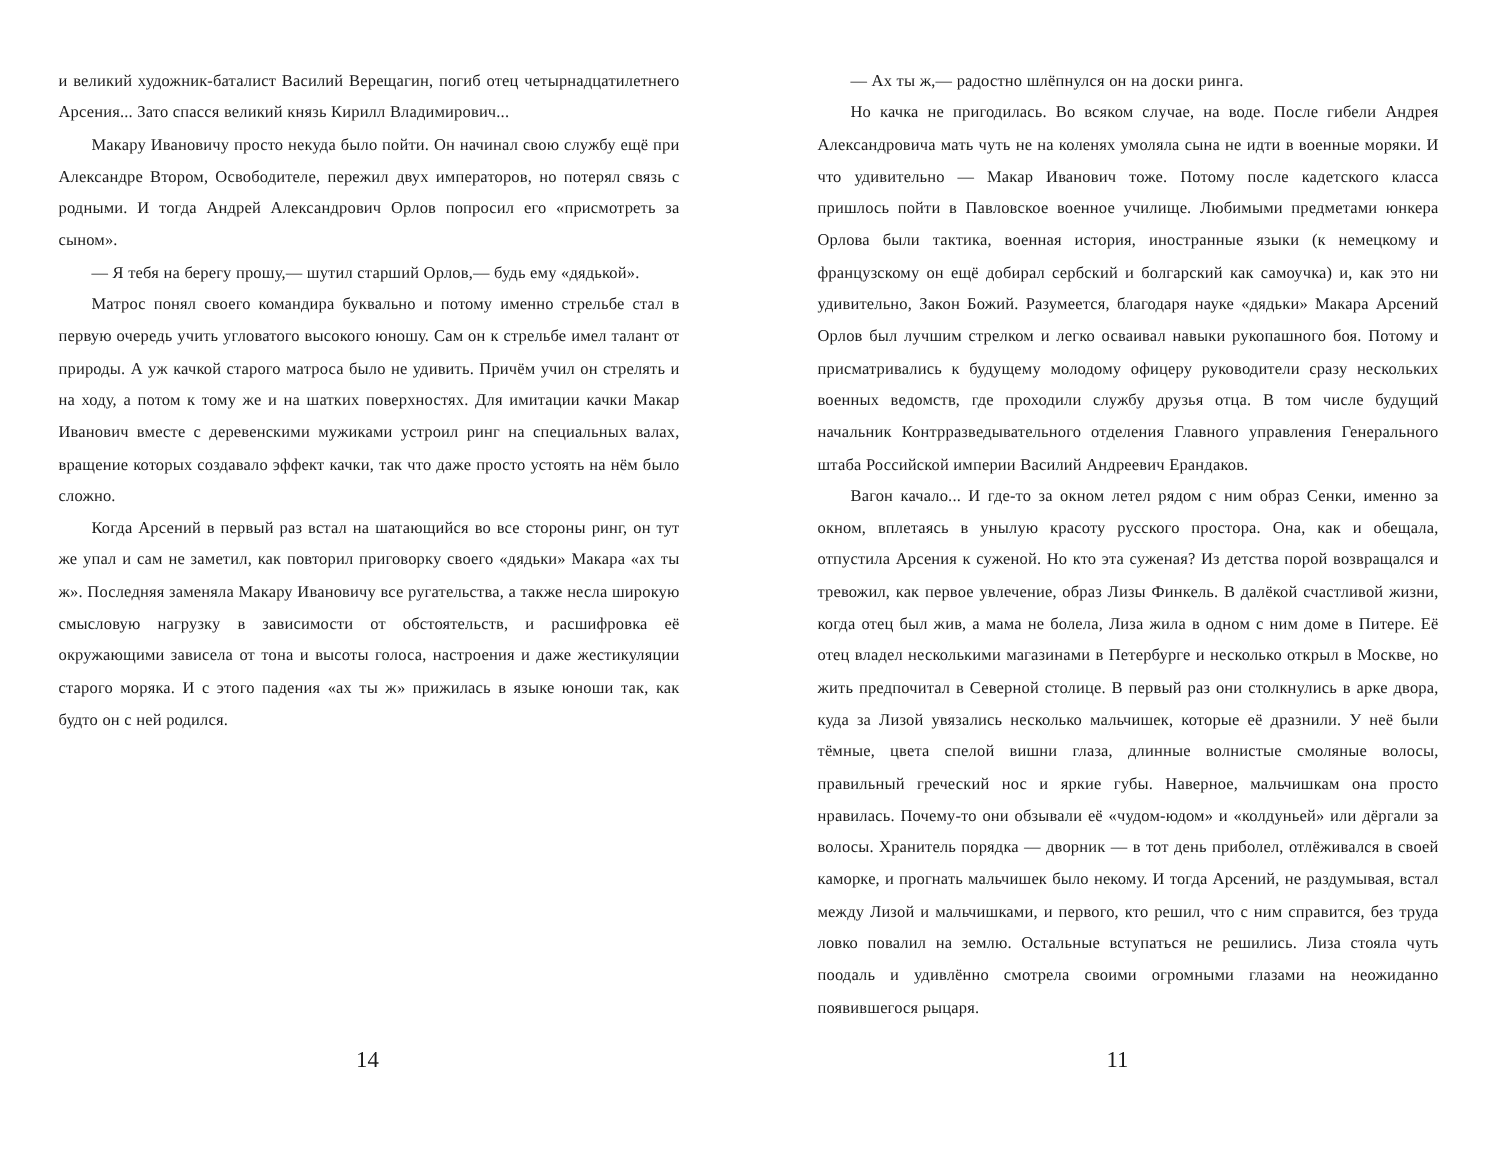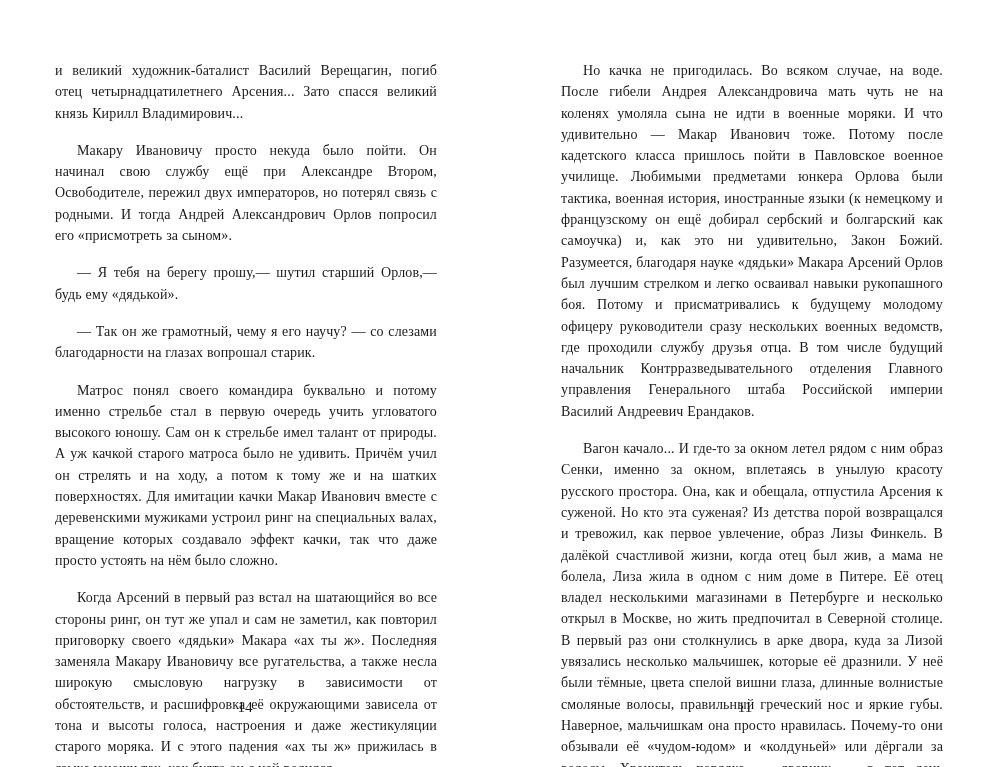--- a/index.html
+++ b/index.html
@@ -35,24 +35,24 @@
   .page-right { left: 500px; width: 500px; }
 
   .text-block {
     position: absolute;
     top: 44px;
   }
   .page-left  .text-block { left: 39px; width: 414px; }
   .page-right .text-block { left: 45px; width: 414px; }
 
   .para {
-    margin: 16px;
+    margin: 0;
     text-align: justify;
     text-justify: inter-word;
-    font-size: 14px;
+    font-size: 11px;
     line-height: 21.3px;
     letter-spacing: 0.01em;
     word-spacing: 0.01em;
     text-indent: 22px;
     hyphens: manual;
     -webkit-hyphens: manual;
   }
 
   .para.no-indent { text-indent: 0; }
 
@@ -73,30 +73,30 @@
 </head>
 <body>
 
 <div class="spread">
 
   <div class="page page-left">
     <div class="text-block">
       <p class="para no-indent">и великий художник-баталист Василий Верещагин, погиб отец четырнадцатилетнего Арсения... Зато спасся великий князь Кирилл Владимирович...</p>
       <p class="para">Макару Ивановичу просто некуда было пойти. Он начинал свою службу ещё при Александре Втором, Освободителе, пережил двух императоров, но потерял связь с родными. И тогда Андрей Александрович Орлов попросил его «присмотреть за сыном».</p>
       <p class="para dialogue">— Я тебя на берегу прошу,— шутил старший Орлов,— будь ему «дядькой».</p>
-      <p class="para dialogue">— Так он же грамотный, чему я его научу? — со слезами благодарности на глазах вопрошал старик.</p>
       <p class="para">Матрос понял своего командира буквально и потому именно стрельбе стал в первую очередь учить угловатого высокого юношу. Сам он к стрельбе имел талант от природы. А уж качкой старого матроса было не удивить. Причём учил он стрелять и на ходу, а потом к тому же и на шатких поверхностях. Для имитации качки Макар Иванович вместе с деревенскими мужиками устроил ринг на специальных валах, вращение которых создавало эффект качки, так что даже просто устоять на нём было сложно.</p>
       <p class="para">Когда Арсений в первый раз встал на шатающийся во все стороны ринг, он тут же упал и сам не заметил, как повторил приговорку своего «дядьки» Макара «ах ты ж». Последняя заменяла Макару Ивановичу все ругательства, а также несла широкую смысловую нагрузку в зависимости от обстоятельств, и расшифровка её окружающими зависела от тона и высоты голоса, настроения и даже жестикуляции старого моряка. И с этого падения «ах ты ж» прижилась в языке юноши так, как будто он с ней родился.</p>
 
     </div>
     <div class="folio">14</div>
   </div>
 
   <div class="page page-right">
     <div class="text-block">
+      <p class="para dialogue">— Ах ты ж,— радостно шлёпнулся он на доски ринга.</p>
       <p class="para">Но качка не пригодилась. Во всяком случае, на воде. После гибели Андрея Александровича мать чуть не на коленях умоляла сына не идти в военные моряки. И что удивительно — Макар Иванович тоже. Потому после кадетского класса пришлось пойти в Павловское военное училище. Любимыми предметами юнкера Орлова были тактика, военная история, иностранные языки (к немецкому и французскому он ещё добирал сербский и болгарский как самоучка) и, как это ни удивительно, Закон Божий. Разумеется, благодаря науке «дядьки» Макара Арсений Орлов был лучшим стрелком и легко осваивал навыки рукопашного боя. Потому и присматривались к будущему молодому офицеру руководители сразу нескольких военных ведомств, где проходили службу друзья отца. В том числе будущий начальник Контрразведывательного отделения Главного управления Генерального штаба Российской империи Василий Андреевич Ерандаков.</p>
       <p class="para">Вагон качало... И где-то за окном летел рядом с ним образ Сенки, именно за окном, вплетаясь в унылую красоту русского простора. Она, как и обещала, отпустила Арсения к суженой. Но кто эта суженая? Из детства порой возвращался и тревожил, как первое увлечение, образ Лизы Финкель. В далёкой счастливой жизни, когда отец был жив, а мама не болела, Лиза жила в одном с ним доме в Питере. Её отец владел несколькими магазинами в Петербурге и несколько открыл в Москве, но жить предпочитал в Северной столице. В первый раз они столкнулись в арке двора, куда за Лизой увязались несколько мальчишек, которые её дразнили. У неё были тёмные, цвета спелой вишни глаза, длинные волнистые смоляные волосы, правильный греческий нос и яркие губы. Наверное, мальчишкам она просто нравилась. Почему-то они обзывали её «чудом-юдом» и «колдуньей» или дёргали за волосы. Хранитель порядка — дворник — в тот день приболел, отлёживался в своей каморке, и прогнать мальчишек было некому. И тогда Арсений, не раздумывая, встал между Лизой и мальчишками, и первого, кто решил, что с ним справится, без труда ловко повалил на землю. Остальные вступаться не решились. Лиза стояла чуть поодаль и удивлённо смотрела своими огромными глазами на неожиданно появившегося рыцаря.</p>
 
     </div>
     <div class="folio">11</div>
   </div>
 
 </div>
 
 </body></html>

